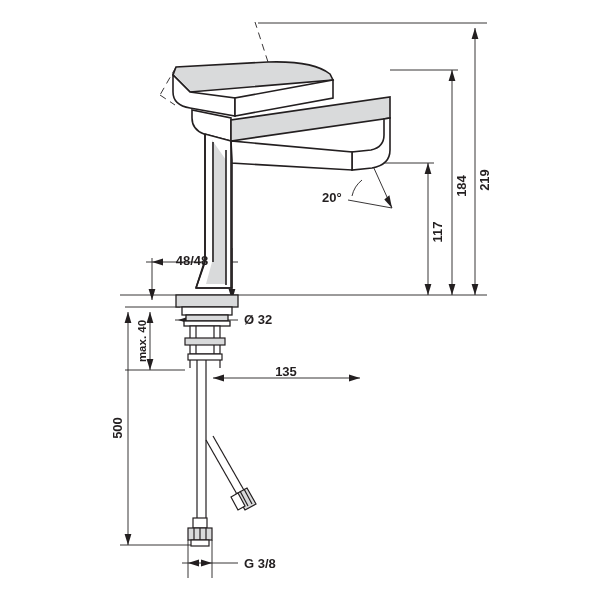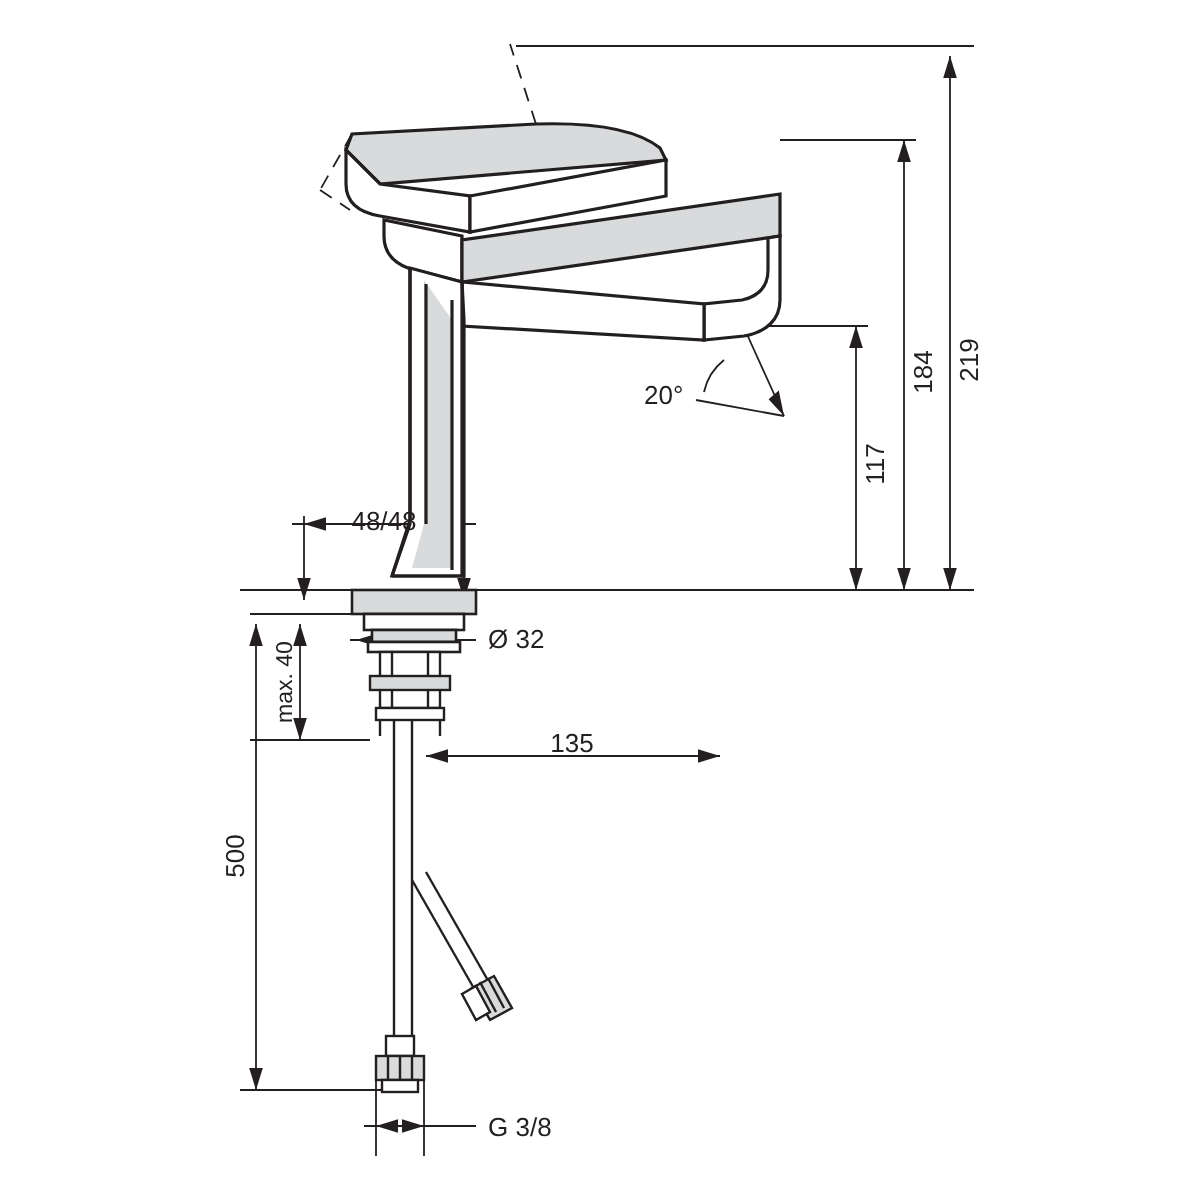--- a/index.html
+++ b/index.html
@@ -11,20 +11,21 @@
     width: 600px;
     height: 600px;
     font-family: "Liberation Sans", sans-serif;
     overflow: hidden;
   }
   #stage {
     position: relative;
     width: 600px;
     height: 600px;
     background: #ffffff;
+    font-weight: bold;
   }
   svg#drawing {
     position: absolute;
     top: 0;
     left: 0;
     width: 600px;
     height: 600px;
   }
   .dim-label {
     font-family: "Liberation Sans", sans-serif;

